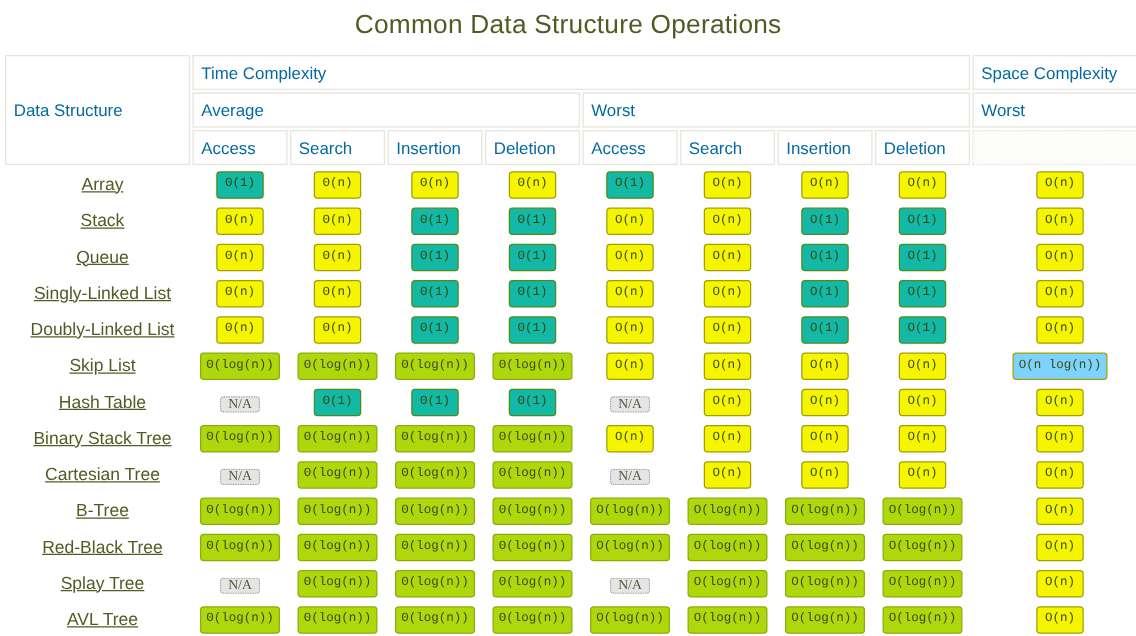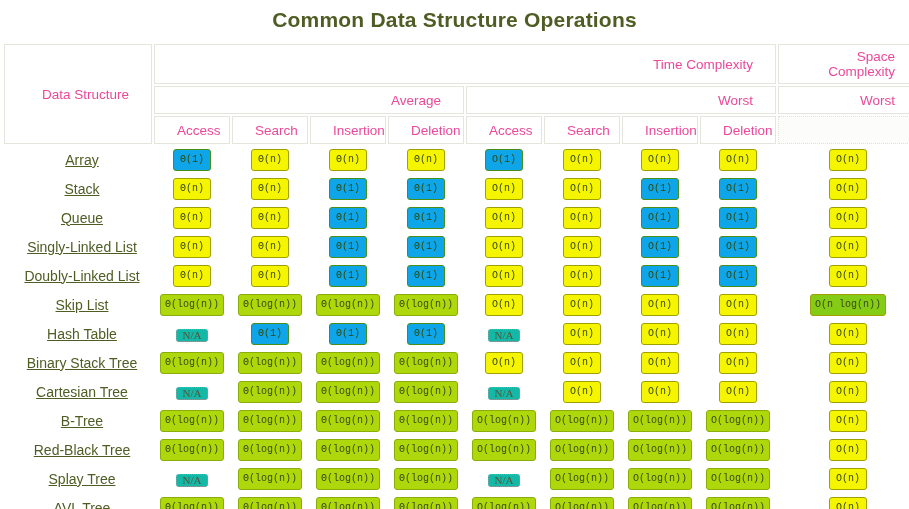--- a/index.html
+++ b/index.html
@@ -11,40 +11,40 @@
     overflow: hidden;
   }
   body {
     font-family: "Liberation Sans", sans-serif;
     color: #4f5d24;
   }
 
   #page-title {
     text-align: center;
     font-size: 21px;
-    font-weight: bold;
+    font-weight: normal;
     color: #4f5d24;
     margin: 8px 0 10px 0;
     letter-spacing: 0.2px;
   }
 
   table.bigo {
     border-collapse: separate;
     border-spacing: 2px;
     width: 905px;
     margin: 0 2px;
     table-layout: fixed;
   }
 
   table.bigo th {
     font-weight: normal;
     font-size: 13.5px;
-    color: #ec4899;
-    text-align: right;
-    padding: 4px 22px;
+    color: #0369a1;
+    text-align: left;
+    padding: 4px 6px;
     border: 1px solid #e4e6dc;
     background: #ffffff;
     vertical-align: middle;
     height: 18px;
   }
   table.bigo th.empty {
     border: 1px dotted #e0e2d6;
     background: #fcfcfa;
   }
 
@@ -72,26 +72,26 @@
     font-size: 10px;
     line-height: 1;
     padding: 5px 4px;
     border: 1px solid #7a7a00;
     border-radius: 3px;
     color: #3c4a14;
     min-width: 38px;
     box-sizing: border-box;
     white-space: nowrap;
   }
-  .badge.c1      { background: #0ea5e9; border-color: #4a8e16; color: #2f4a0c; }
+  .badge.c1      { background: #14b8a6; border-color: #4a8e16; color: #2f4a0c; }
   .badge.clogn   { background: #aed80c; border-color: #8aad09; color: #3c4a14; }
   .badge.cn      { background: #f5f500; border-color: #a0a000; color: #3c4a14; text-align: center; }
-  .badge.cnlogn  { background: #84cc16; border-color: #a0a000; color: #3c4a14; }
+  .badge.cnlogn  { background: #7dd3fc; border-color: #a0a000; color: #3c4a14; }
   .badge.na {
-    background: #14b8a6;
+    background: #e5e5e5;
     border: 1px dotted #9a9a9a;
     color: #55553a;
     font-family: "Liberation Serif", serif;
     font-size: 11px;
     padding: 0 6px;
     min-width: 30px;
   }
 
   col.c-ds     { width: 148px; }
   col.c-op     { width: 76px; }

